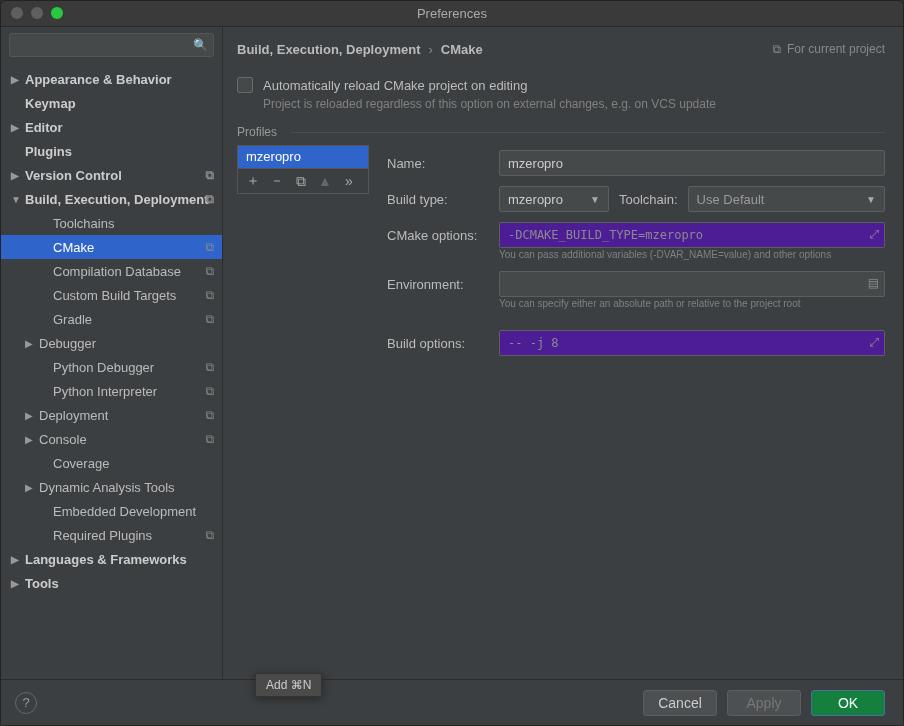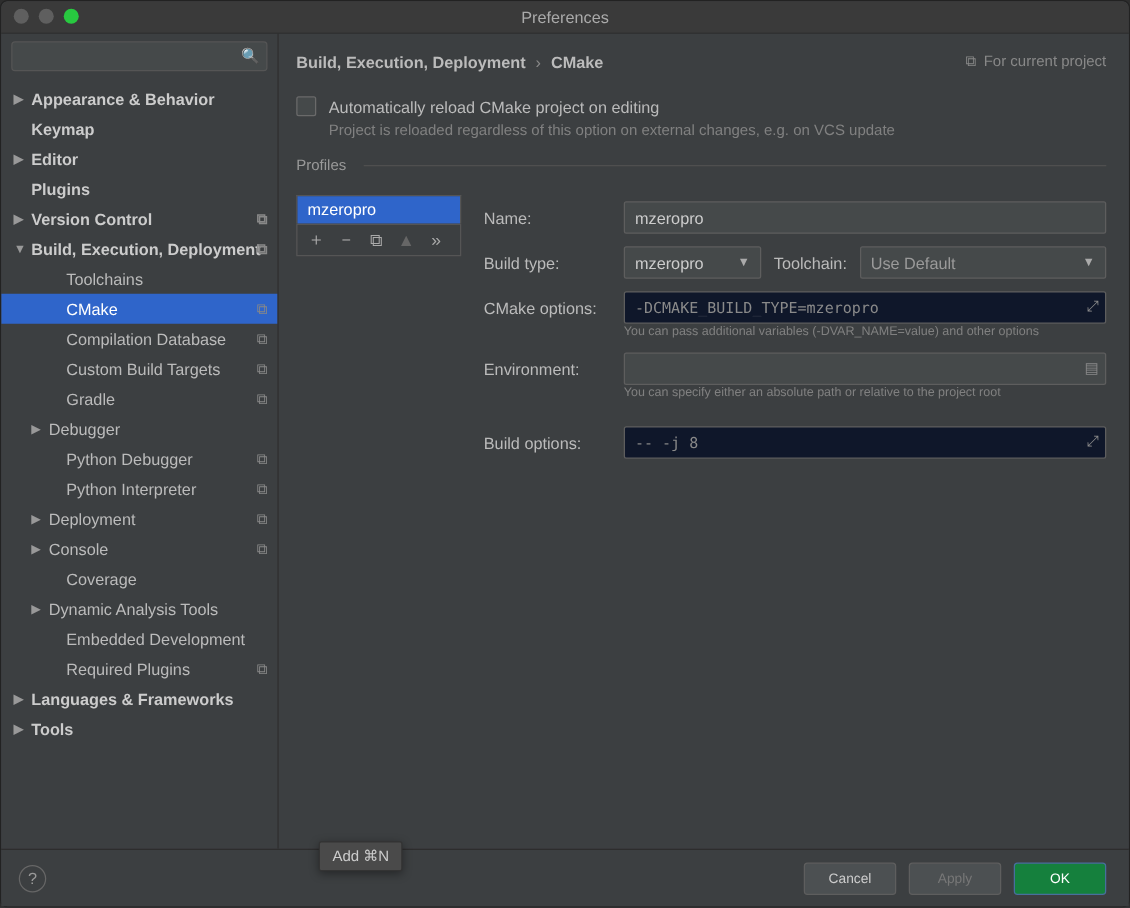--- a/index.html
+++ b/index.html
@@ -84,21 +84,21 @@
   }
   .auto-row { display:flex; align-items:center; gap:10px; margin-top:16px; }
   .checkbox{
     width:16px;height:16px;border:1px solid #6a6a6a;border-radius:2px;background:#45494a;
   }
   .auto-sub { margin-left:26px; color:#808080; font-size:12px; margin-top:4px;}
   .profiles-label { margin-top:14px; color:#999; font-size:12px; position:relative;}
   .profiles-label::after{
     content:""; position:absolute; left:54px; right:0; top:50%; height:1px; background:#4f4f4f;
   }
-  .profiles-area{ flex:1; display:flex; margin-top:17px; min-height:0;justify-content:center;}
+  .profiles-area{ flex:1; display:flex; margin-top:6px; min-height:0;justify-content:center;}
   .prof-list{
     width:132px; background:#3c3f41; border:1px solid #555; border-bottom:none;
     display:flex; flex-direction:column;
   }
   .prof-list .item{
     height:22px; padding:3px 8px; color:#fff; background:#2f65ca; font-size:13px;
   }
   .prof-list .filler{flex:1;}
   .prof-toolbar{
     height:26px; border:1px solid #555; display:flex; align-items:center; gap:2px;
@@ -111,21 +111,21 @@
   .form{
     flex:1; padding:0 0 0 18px; display:flex; flex-direction:column; gap:0;
   }
   .frow{ display:flex; align-items:center; height:36px; }
   .flabel{ width:112px; color:#bbbbbb; }
   .finput, .fselect{
     background:#45494a; border:1px solid #5e5e5e; color:#cccccc; height:26px;
     padding:0 8px; font-size:13px; border-radius:2px;
   }
   .finput.full{ flex:1; }
-  .finput.dark{ background:#0f172a; color:#8a8a8a;}
+  .finput.dark{ background:#4c1d95; color:#8a8a8a;}
   .fselect{ display:flex; align-items:center; position:relative; }
   .fselect .chev{ margin-left:auto; color:#aaa; font-size:10px; padding-left:8px;}
   .mono{ font-family: Menlo, Consolas, monospace; font-size:12px; color:#9a9a9a;}
   .inlabel{ color:#bbb; margin:0 10px; }
   .helper{ font-size:10px; color:#808080; margin-left:112px; margin-top:-4px; margin-bottom:6px;}
   .exp-icon{
     position:absolute; right:6px; top:5px; color:#8a8a8a; font-size:12px;
   }
   .prof-col{ display:flex; flex-direction:column; }
   .tooltip{
@@ -139,21 +139,21 @@
   }
   .help-btn{
     width:22px;height:22px;border-radius:50%;border:1px solid #666;color:#999;
     display:flex;align-items:center;justify-content:center;font-size:13px;
     position:absolute; left:14px;
   }
   .spacer{flex:1;}
   .btn{
     min-width:74px; height:26px; border:1px solid #5e5e5e; background:#4c5052;
     color:#ccc; border-radius:3px; display:flex;align-items:center;justify-content:center;
-    font-size:11px;
+    font-size:14px;
   }
   .btn.disabled{ color:#777; }
   .btn.primary{ background:#15803d; border-color:#486f9d; color:#fff;}
 </style>
 </head>
 <body>
 
 <div class="window">
 
   <div class="titlebar">

